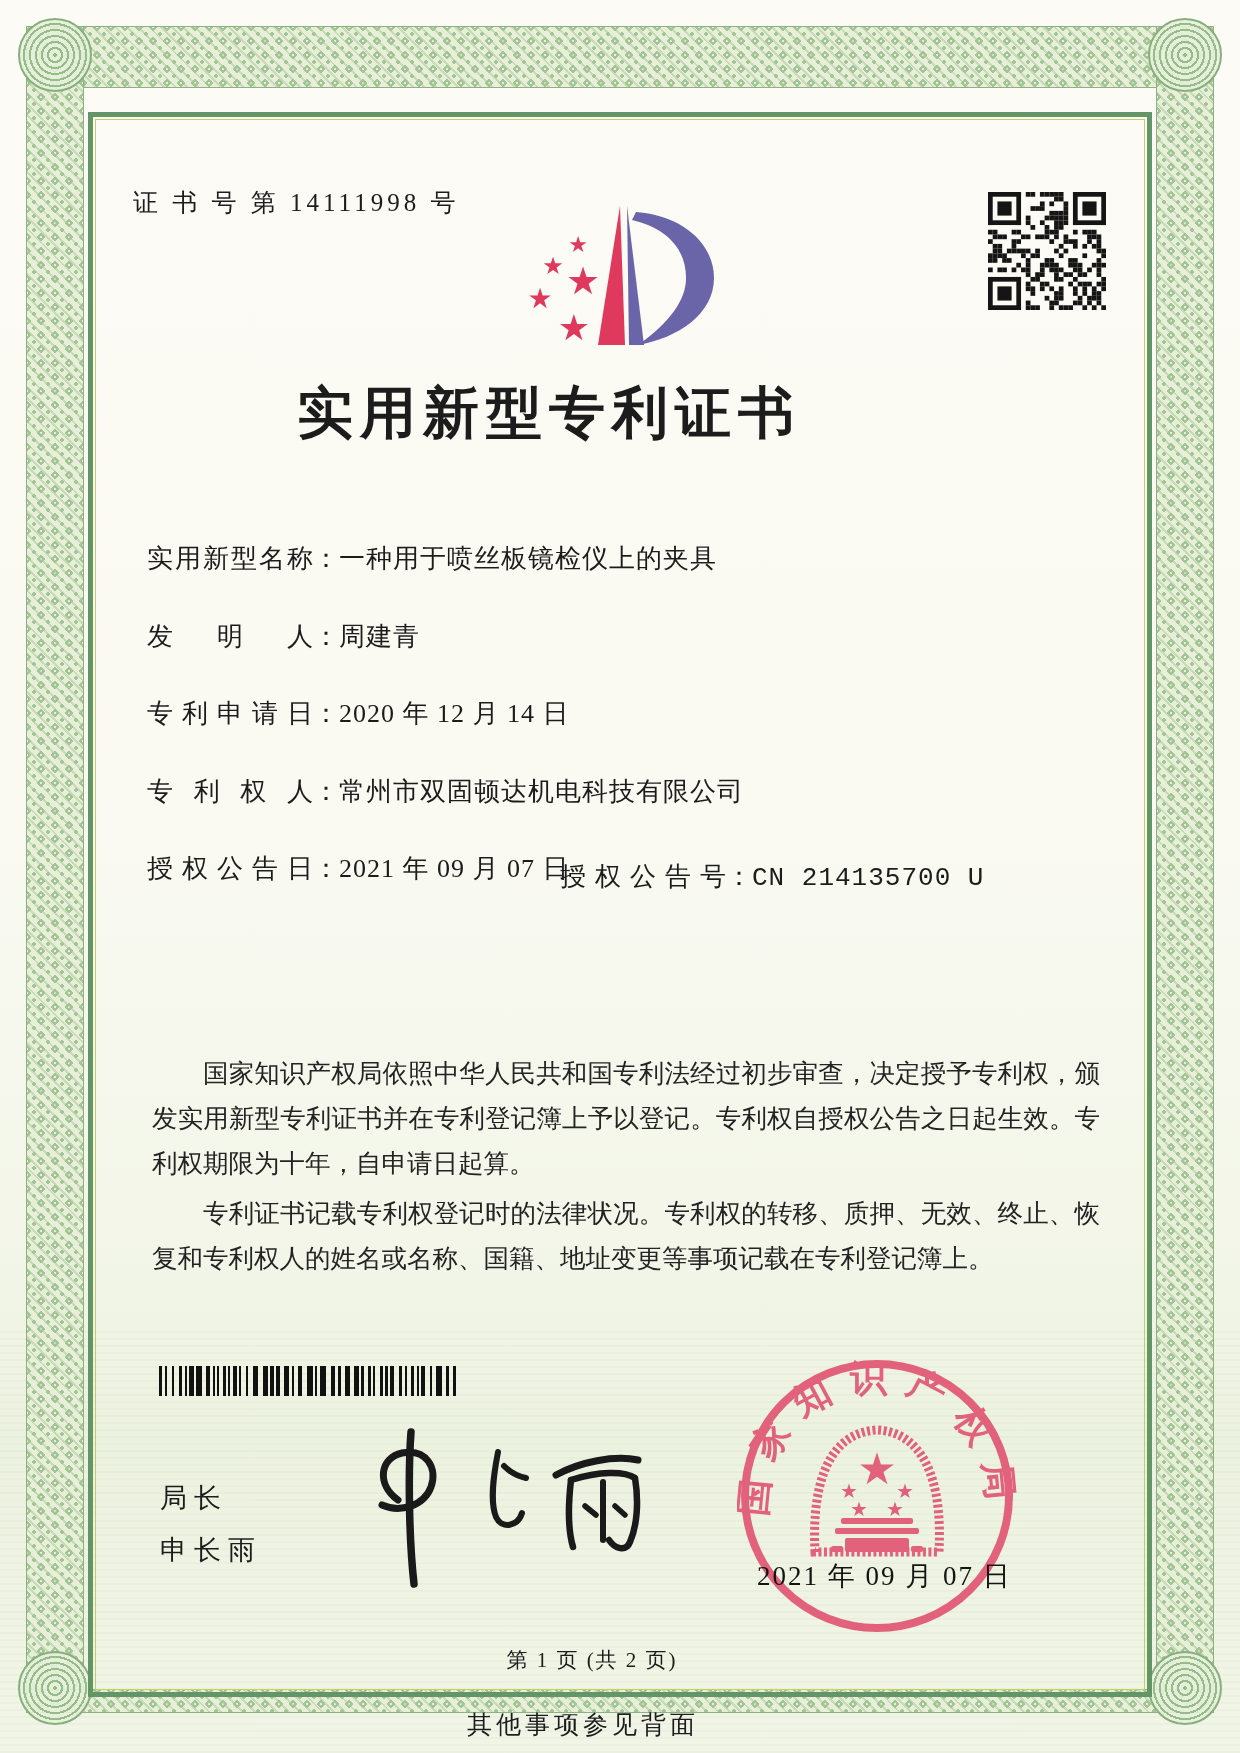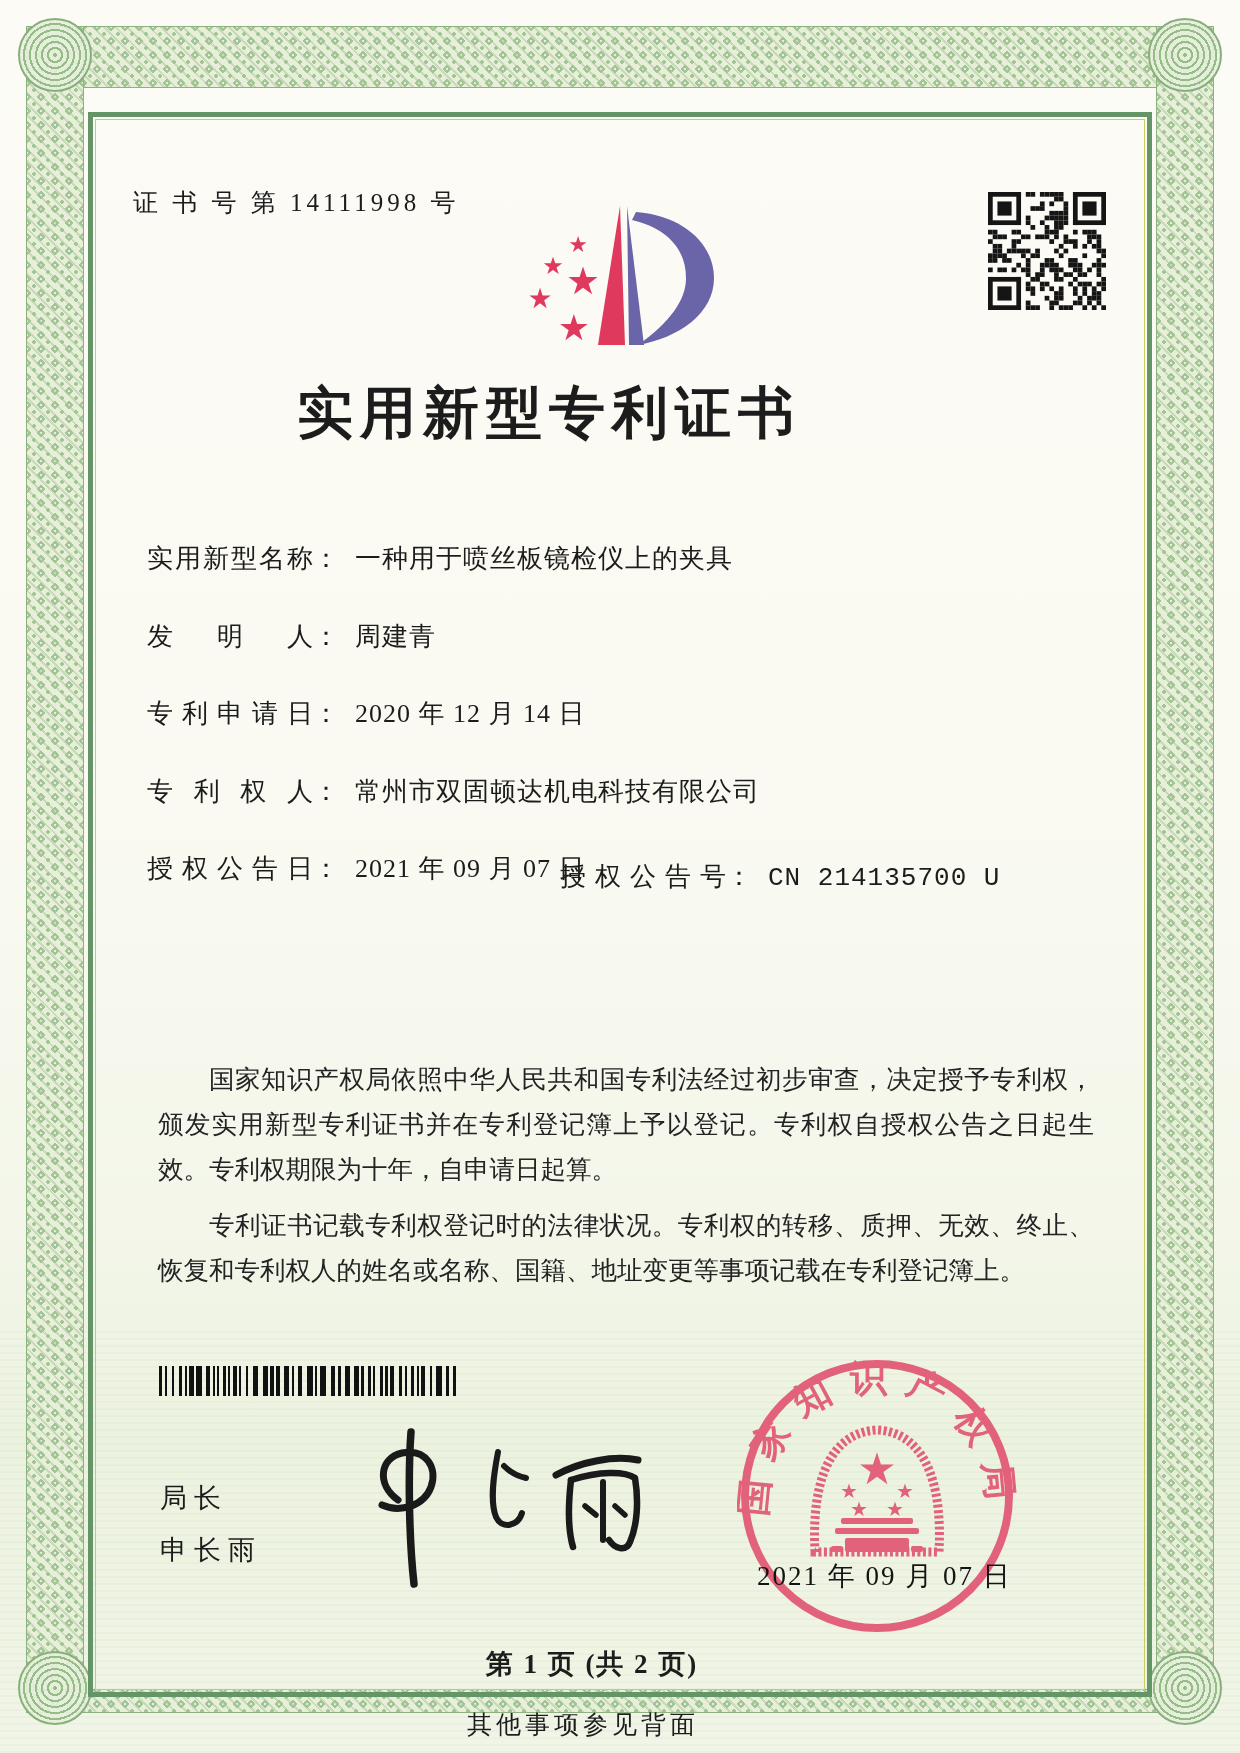--- a/index.html
+++ b/index.html
@@ -33,30 +33,30 @@
   
   .content{position:absolute;inset:0;z-index:3;}
   .cert-no{position:absolute;left:133px;top:186px;font-size:25px;letter-spacing:4px;}
   .logo{position:absolute;left:528px;top:190px;}
   .qr{position:absolute;left:988px;top:192px;}
   .doc-title{position:absolute;left:297px;top:376px;font-size:56px;font-weight:bold;letter-spacing:7px;white-space:nowrap;}
   .fields{position:absolute;left:147px;top:541px;font-size:26px;}
   .frow{height:26px;margin-bottom:51.5px;white-space:nowrap;position:relative;}
   .flabel{display:inline-block;width:166px;text-align:justify;text-align-last:justify;text-justify:inter-character;vertical-align:top;}
   .colon{display:inline-block;}
-  .fvalue{display:inline-block;margin-left:16px;letter-spacing:1px;}
+  .fvalue{display:inline-block;letter-spacing:1px;}
   .fpair2{position:absolute;left:413px;top:8px;font-family:Liberation Mono, monospace;}
   .paras{position:absolute;left:147px;top:1046px;width:958px;font-size:25.5px;line-height:45px;text-align:justify;color:#232323;}
-  .paras p{margin:11px;text-indent:2em;}
+  .paras p{margin:5px;text-indent:2em;}
   .barcode{position:absolute;left:159px;top:1366px;}
   .signer{position:absolute;left:160px;top:1472px;font-size:27px;letter-spacing:7px;line-height:52px;}
   .signature{position:absolute;left:318px;top:1420px;}
   .seal{position:absolute;left:737px;top:1356px;}
   .seal-date{position:absolute;left:757px;top:1558px;font-size:27px;letter-spacing:2px;color:#141414;white-space:nowrap;}
-  .page-num{position:absolute;left:0;right:56px;top:1646px;text-align:center;font-size:27px;letter-spacing:2px;font-weight:bold;}
+  .page-num{position:absolute;left:0;right:56px;top:1646px;text-align:center;font-size:21px;letter-spacing:2px;}
   .back-note{position:absolute;left:16px;right:90px;top:1708px;text-align:center;font-size:25px;letter-spacing:4px;}
 </style>
 </head>
 <body>
 
 <div class="page">
 
   <div class="paper-lines"></div>
 
   <div class="orn orn-top"></div>

